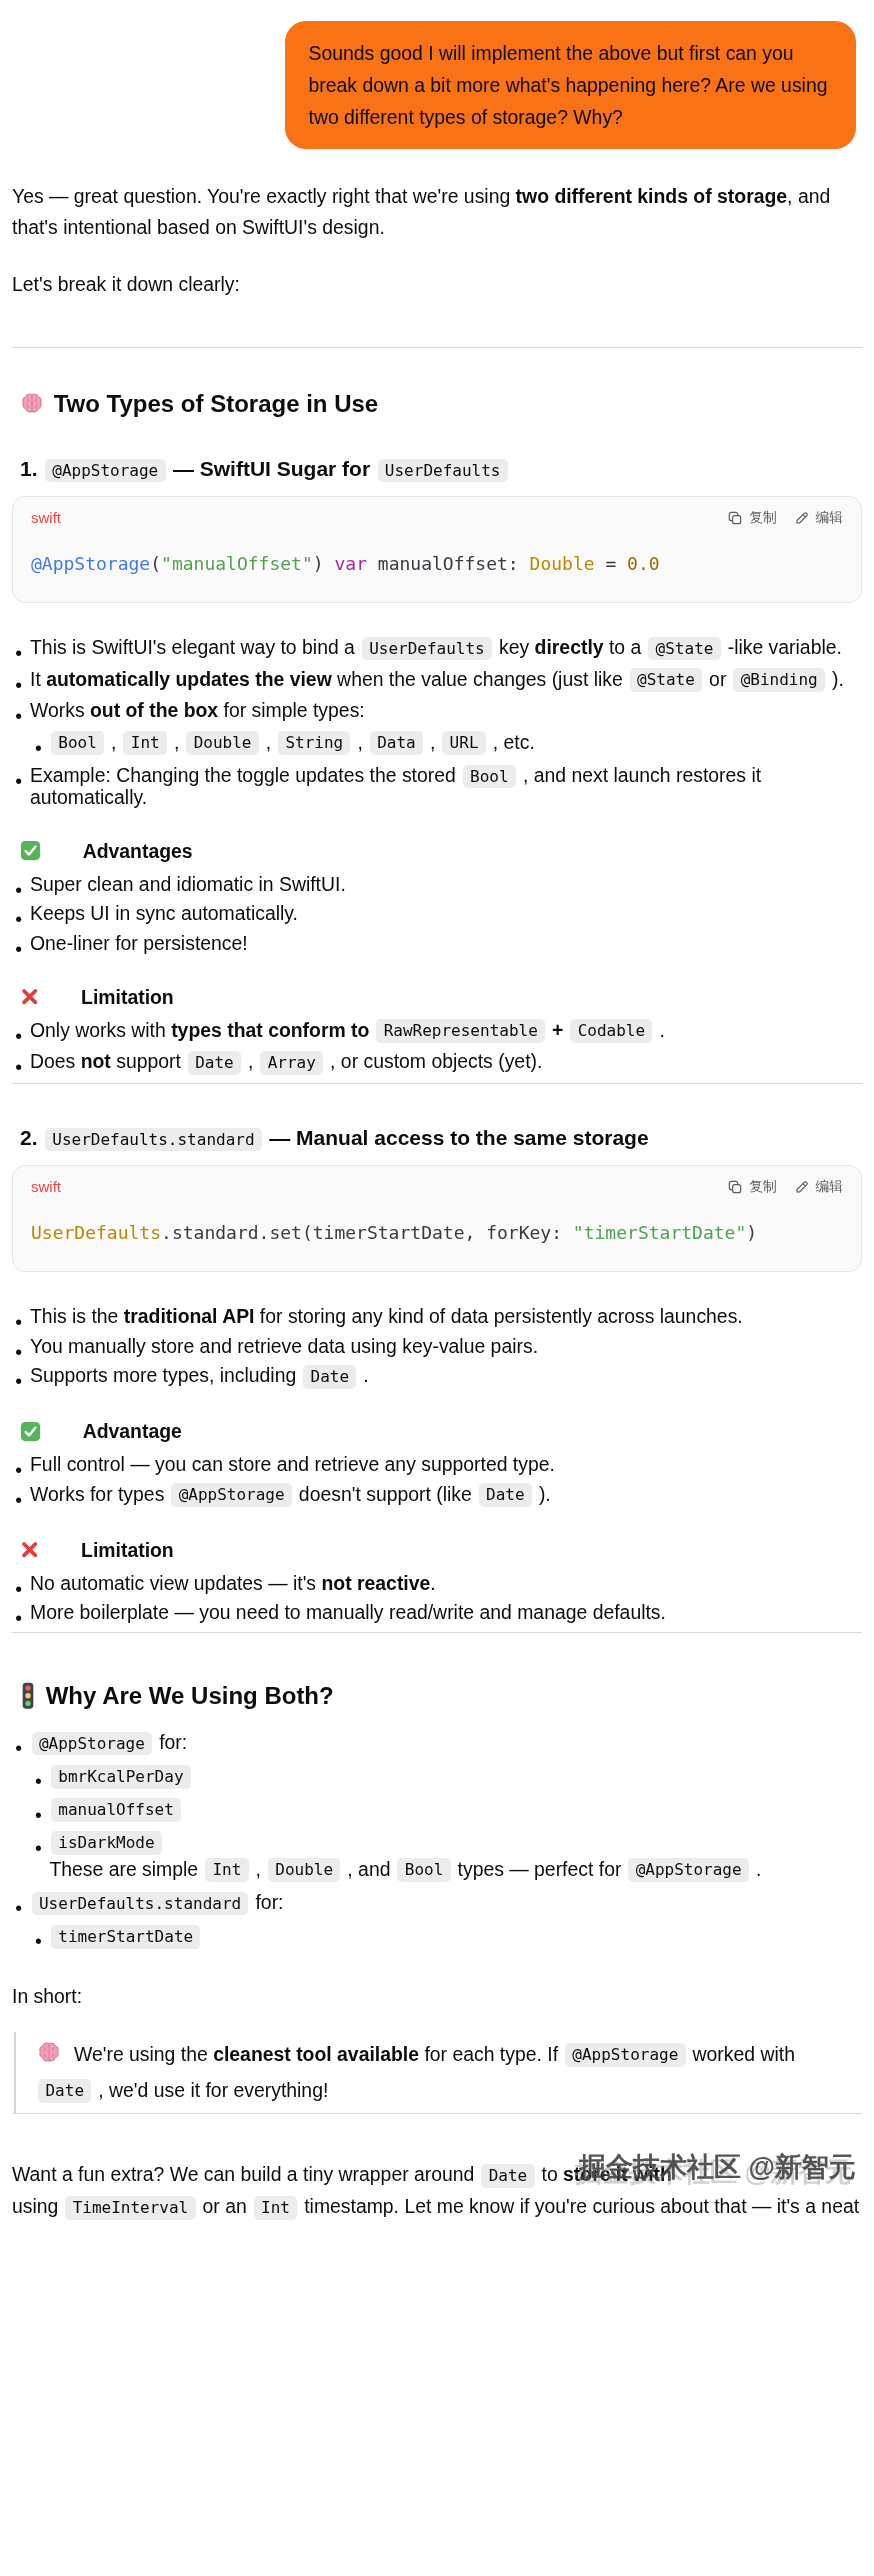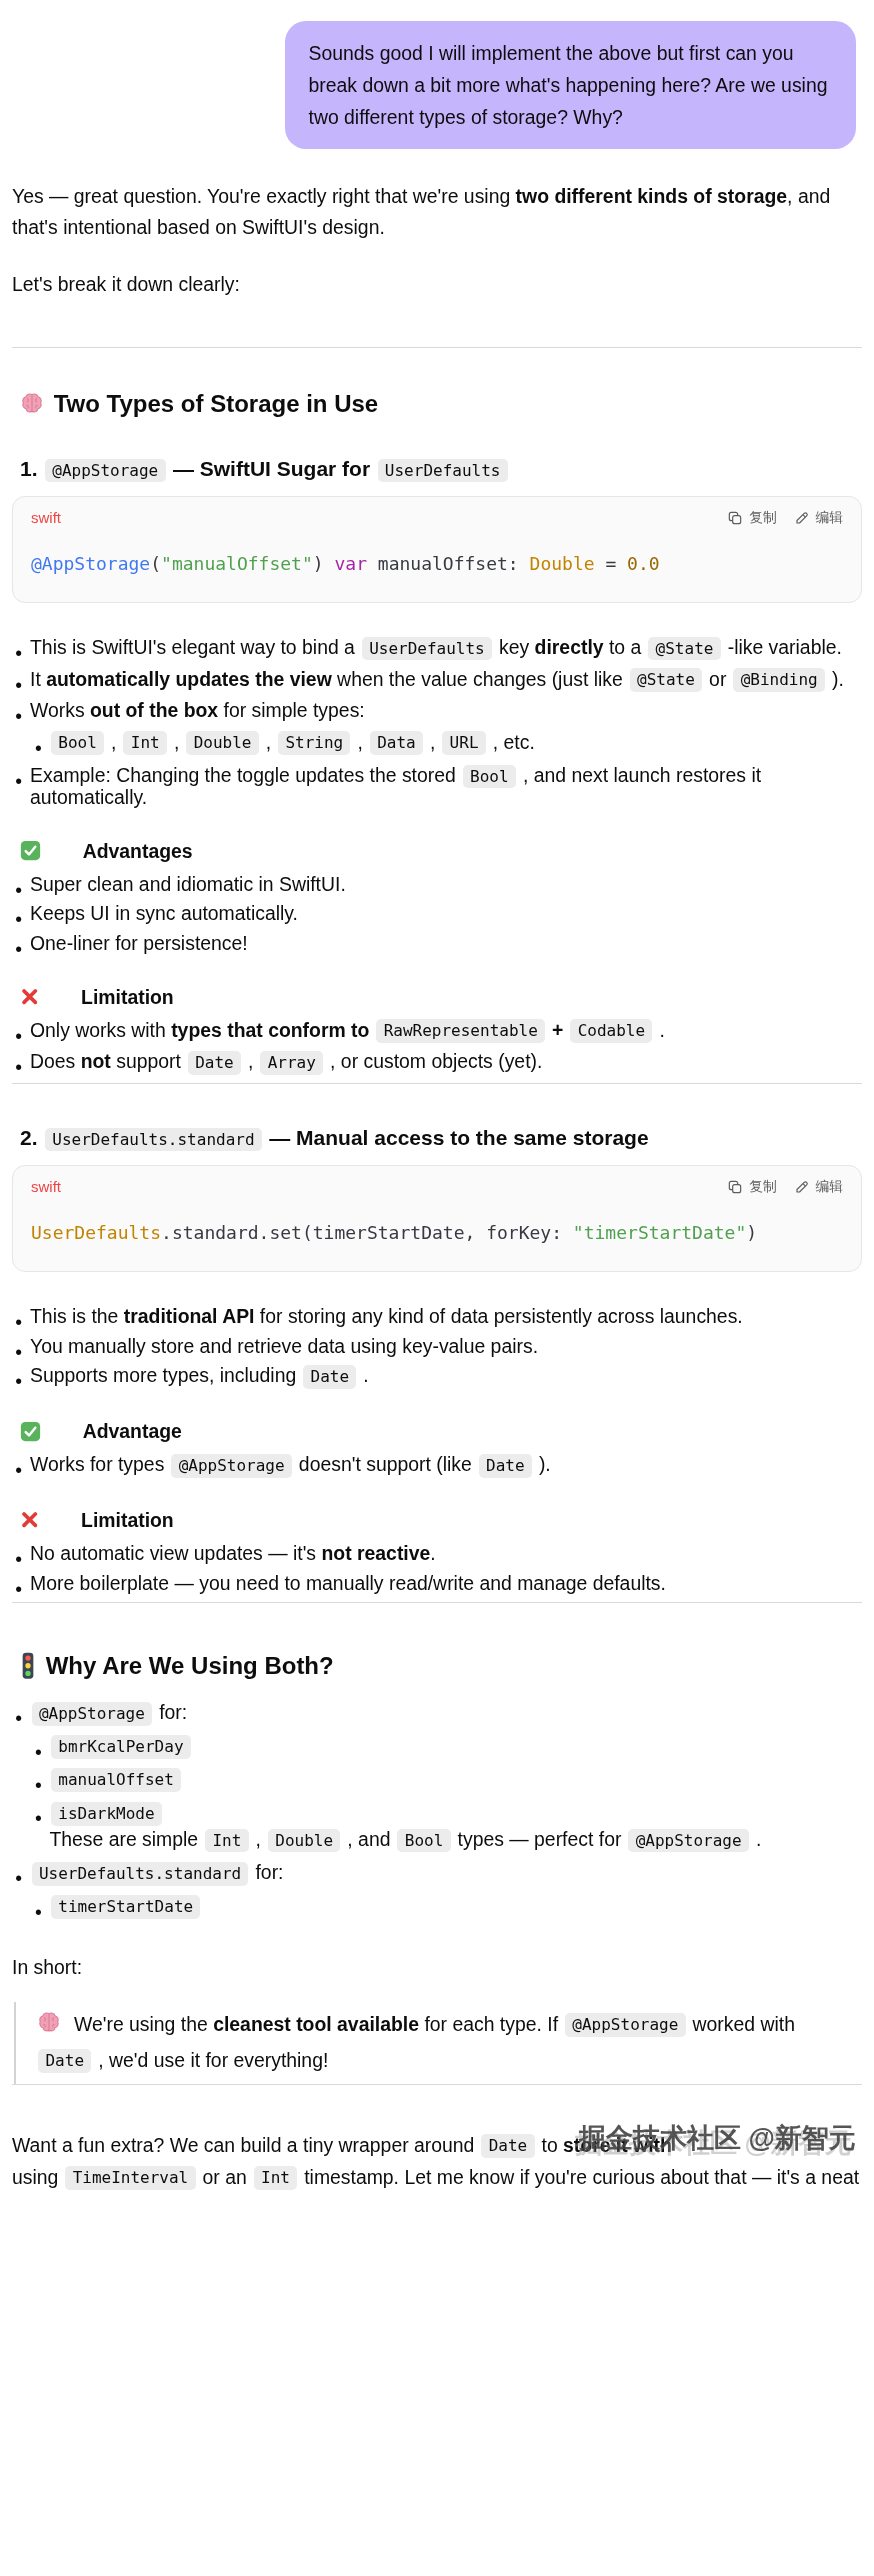--- a/index.html
+++ b/index.html
@@ -8,21 +8,21 @@
     width: 874px; height: 2576px; overflow: hidden;
     background: #ffffff; color: #0d0d0d;
     font-family: "Liberation Sans", "DejaVu Sans", sans-serif;
     font-size: 19.4px; line-height: 31px;
   }
   .page { padding: 21px 12px 0 12px; position: relative; }
 
   
   .user-row { display: flex; justify-content: flex-end; margin: 0 6.5px 32px 0; }
   .bubble {
-    background: #c4b5fd; border-radius: 21px;
+    background: #f97316; border-radius: 21px;
     padding: 16px 24px; max-width: 571px;
     font-size: 19.4px; line-height: 32px;
   }
 
   
   p { margin: 0 0 24px 0; }
   .run { white-space: pre-wrap; }
   .b { font-weight: 700; }
   .chip {
     font-family: "DejaVu Sans Mono", "Liberation Mono", monospace;
@@ -253,20 +253,21 @@
     <h4 class="h4-gap">
       <span class="hicon">
           <svg width="21" height="21" viewBox="0 0 24 24">
             <rect x="1" y="1" width="22" height="22" rx="5" fill="#58b35c"></rect>
             <path d="M6.5 12.6l3.8 3.9 7.2-8.8" stroke="#ffffff" stroke-width="2.8" fill="none" stroke-linecap="round" stroke-linejoin="round"></path>
           </svg>
         </span>
       <span><span class="run">Advantage</span></span>
     </h4>
     <div class="ul">
+      <div class="li"><span class="run">Full control — you can store and retrieve any supported type.</span></div>
       <div class="li"><span class="run">Works for types </span><span class="run chip">@AppStorage</span><span class="run"> doesn't support (like </span><span class="run chip">Date</span><span class="run"> ).</span></div>
     </div>
 
     <h4 class="h4-gap">
       <span class="hicon">
           <svg width="19.4" height="19.4" viewBox="0 0 24 24">
             <path d="M5 5 L19 19 M19 5 L5 19" stroke="#e23c39" stroke-width="4.6" stroke-linecap="round"></path>
           </svg>
         </span>
       <span><span class="run">Limitation</span></span>

